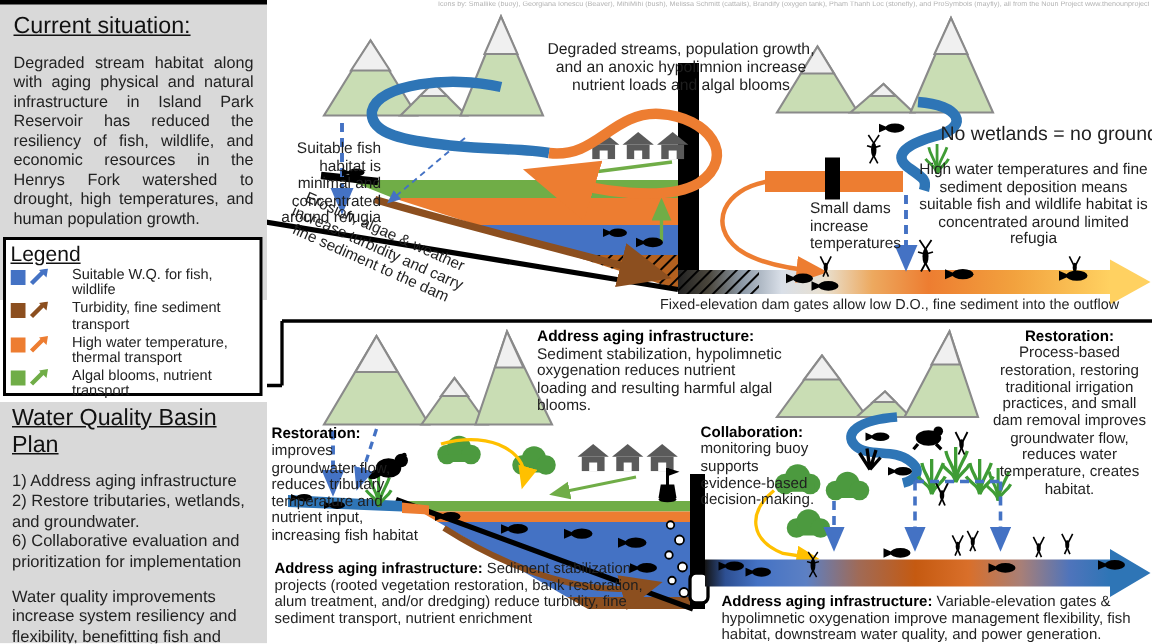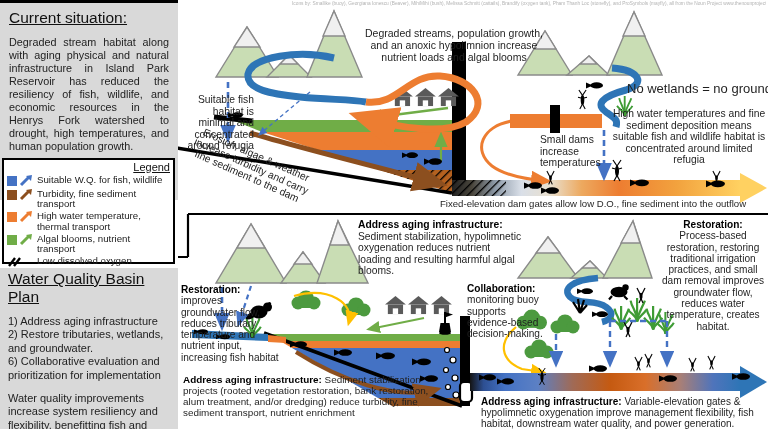--- a/index.html
+++ b/index.html
@@ -10,22 +10,22 @@
   .c{text-align:center}.r{text-align:right}.nw{white-space:nowrap}
   .txt b{color:#000}
   
   .graybox{position:absolute;left:0;width:178px;background:#d9d9d9;box-sizing:border-box;padding:4px 9px;}
   #box-current{top:0;height:200px;border-top:3px solid #000;}
   #box-plan{top:268px;height:161px;padding:0 8px;}
   .side-title{font-size:15.5px;font-weight:normal;text-decoration:underline;margin:2px 0 9px;color:#111;}
   .side-body{font-size:10.8px;line-height:1.2;text-align:justify;color:#222;}
   #box-legend{position:absolute;left:2px;top:158px;width:173px;height:106px;background:#fff;
               border:2.5px solid #000;box-sizing:border-box;padding:1px 3px;}
-  .lg-title{font-size:11px;text-align:right;text-decoration:underline;margin:0 0 2px;color:#111;}
-  .lg-row{display:flex;align-items:flex-start;gap:3px;font-size:9.7px;line-height:1.05;margin-bottom:2px;color:#222;}
+  .lg-title{font-size:14px;text-align:left;text-decoration:underline;margin:0 0 2px;color:#111;}
+  .lg-row{display:flex;align-items:flex-start;gap:14px;font-size:9.7px;line-height:1.05;margin-bottom:2px;color:#222;}
   .lg-ico{flex:0 0 27px;display:flex;gap:2px;height:12px;align-items:center;}
   .plan-item{font-size:11px;line-height:1.22;color:#222;}
   .rot{transform:rotate(24deg);transform-origin:left top;}
   .credit{position:absolute;left:292px;top:1px;width:474px;font-size:4.8px;color:#b3b3b3;white-space:nowrap;overflow:hidden;}
 </style>
 </head>
 <body>
 
 <div id="stage">
 

